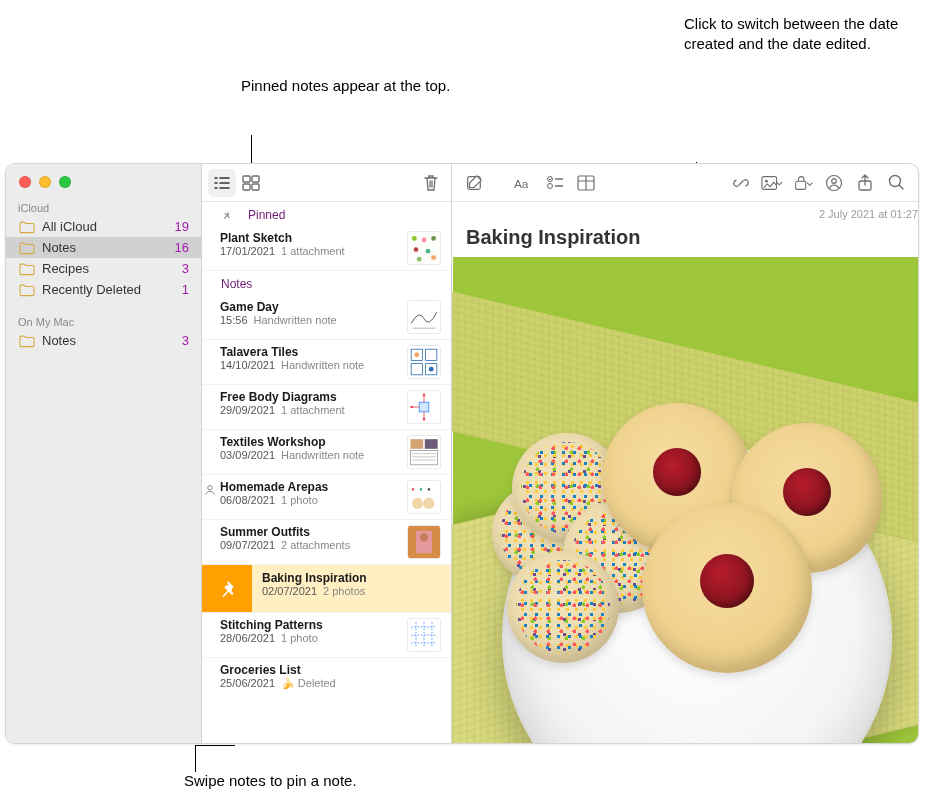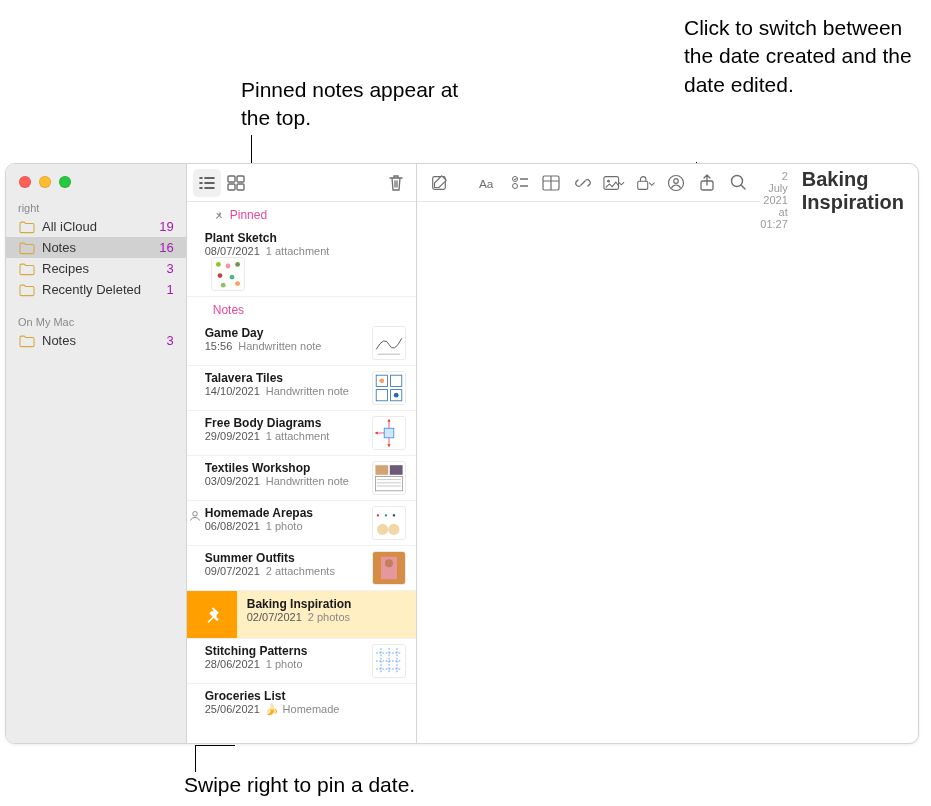--- a/index.html
+++ b/index.html
@@ -7,21 +7,21 @@
       font-family: -apple-system, BlinkMacSystemFont, "Helvetica Neue", sans-serif;
       background: #fff;
       width: 931px;
       height: 806px;
       position: relative;
       font-size: 13px;
       color: #333;
     }
     .callout {
       position: absolute;
-      font-size: 21px;
+      font-size: 15px;
       line-height: 1.35;
       color: #000;
       font-weight: 400;
     }
     .callout-line {
       position: absolute;
       background: #000;
       width: 1px;
     }
     
@@ -115,24 +115,24 @@
       align-items: center;
       justify-content: center;
       color: #6d6d6d;
     }
     .tool-ico.active { color: #333; background: rgba(0,0,0,0.06); border-radius: 5px;}
     .tool-ico + .tool-ico { margin-left: 1px; }
     .spacer { flex: 1; }
     .list-section-hdr {
       display: flex;
       align-items: center;
-      gap: 6px;
-      padding: 6px 26px 4px;
+      gap: 16px;
+      padding: 6px 19px 4px;
       font-size: 12px;
-      color: #ec4899;
+      color: #701a75;
       font-weight: 500;
     }
     .note-row {
       display: flex;
       padding: 5px 10px 5px 18px;
       border-bottom: 1px solid #f1f1f1;
       position: relative;
     }
     .note-row.shared::before {
       content: "";
@@ -190,20 +190,21 @@
     .swipe-content {
       flex: 1;
       display: flex;
       padding: 6px 10px 6px 10px;
       background: #ffefc2;
     }
     
     .content-col {
       flex: 1;
       display: flex;
+      flex-direction: column;
     }
     .content-toolbar {
       height: 38px;
       display: flex;
       align-items: center;
       gap: 2px;
       padding: 0 8px;
       border-bottom: 1px solid #e5e5e5;
     }
     .date-line {
@@ -299,34 +300,34 @@
   </style>
 </head>
 <body>
 
 <div class="callout" style="left:241px; top:76px; width:230px;">Pinned notes appear at the top.</div>
 <div class="callout-line" style="left:251px; top:135px; height:74px;"></div>
 
 <div class="callout" style="left:684px; top:14px; width:240px;">Click to switch between the date created and the date edited.</div>
 <div class="callout-line" style="left:696px; top:162px; height:51px;"></div>
 
-<div class="callout" style="left:184px; top:771px;">Swipe right to pin a date.</div>
+<div class="callout" style="left:184px; top:771px;">Swipe notes to pin a note.</div>
 <div class="callout-line" style="left:195px; top:745px; height:27px;"></div>
 <div class="callout-line" style="left:195px; top:745px; height:1px; width:40px;"></div>
 
 <div class="window">
 
   <div class="sidebar">
     <div class="traffic">
       <span class="t-red"></span>
       <span class="t-yel"></span>
       <span class="t-grn"></span>
     </div>
 
-    <div class="sb-section-label">right</div>
+    <div class="sb-section-label">iCloud</div>
     <div class="sb-item">
       <svg class="folder-icon" viewBox="0 0 24 20">
           <path d="M2 5a2 2 0 012-2h4l2 2h10a2 2 0 012 2v9a2 2 0 01-2 2H4a2 2 0 01-2-2V5z" fill="none" stroke="#d5a93e" stroke-width="1.5"></path>
         </svg>
       <span>All iCloud</span>
       <span class="sb-count">19</span>
     </div>
     <div class="sb-item sel">
       <svg class="folder-icon" viewBox="0 0 24 20">
           <path d="M2 5a2 2 0 012-2h4l2 2h10a2 2 0 012 2v9a2 2 0 01-2 2H4a2 2 0 01-2-2V5z" fill="none" stroke="#d5a93e" stroke-width="1.5"></path>
@@ -382,25 +383,25 @@
           </svg>
       </div>
     </div>
 
     <div class="list-section-hdr">
       <svg width="11" height="11" viewBox="0 0 16 16">
           <path d="M8 1l4 4-1 1-.3 2.7L13 11l-1 1-3-3-4 4-1-1 4-4-3-3 1-1 2.3 2.3L10 4l-2-3z" fill="#888"></path>
         </svg>
       <span>Pinned</span>
     </div>
-    <div class="note-row" style="flex-direction:column;">
+    <div class="note-row" style="">
       <div class="note-text">
         <div class="note-title">Plant Sketch</div>
         <div class="note-meta">
-            <span class="date">08/07/2021</span>
+            <span class="date">17/01/2021</span>
             <span>1 attachment</span>
           </div>
       </div>
       <div class="thumb"><svg viewBox="0 0 40 40">
             <rect width="40" height="40" fill="#fdfdfc"></rect>
             <circle cx="8" cy="8" r="3" fill="#8ac926"></circle>
             <circle cx="20" cy="10" r="3" fill="#ff8fa3"></circle>
             <circle cx="32" cy="8" r="3" fill="#6a994e"></circle>
             <circle cx="10" cy="22" r="3" fill="#bc4749"></circle>
             <circle cx="25" cy="24" r="3" fill="#52b788"></circle>
@@ -551,21 +552,21 @@
               <path d="M4 10h32M4 20h32M4 30h32"></path>
               <path d="M10 4v32M20 4v32M30 4v32"></path>
             </g>
           </svg></div>
     </div>
     <div class="note-row" style="border-bottom:none;">
       <div class="note-text">
         <div class="note-title">Groceries List</div>
         <div class="note-meta">
             <span class="date">25/06/2021</span>
-            <span>🍌 Homemade</span>
+            <span>🍌 Deleted</span>
           </div>
       </div>
     </div>
   </div>
 
   <div class="content-col">
     <div class="content-toolbar">
       <div class="tool-ico">
           <svg width="18" height="18" viewBox="0 0 20 20">
             <rect x="3" y="3" width="14" height="14" rx="2" fill="none" stroke="currentColor" stroke-width="1.3"></rect>

